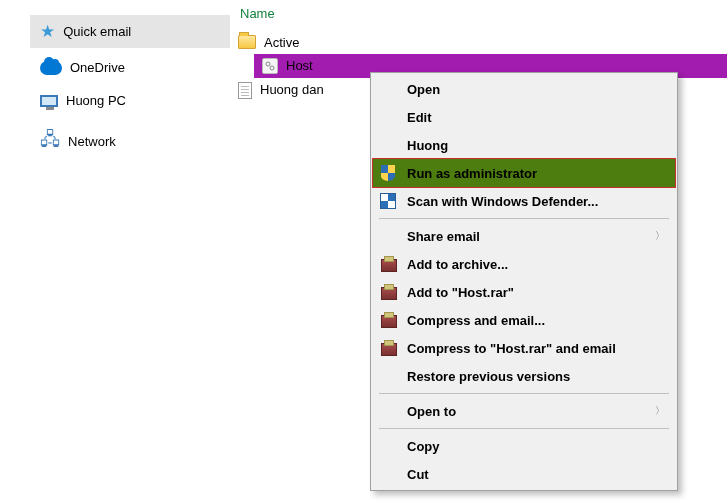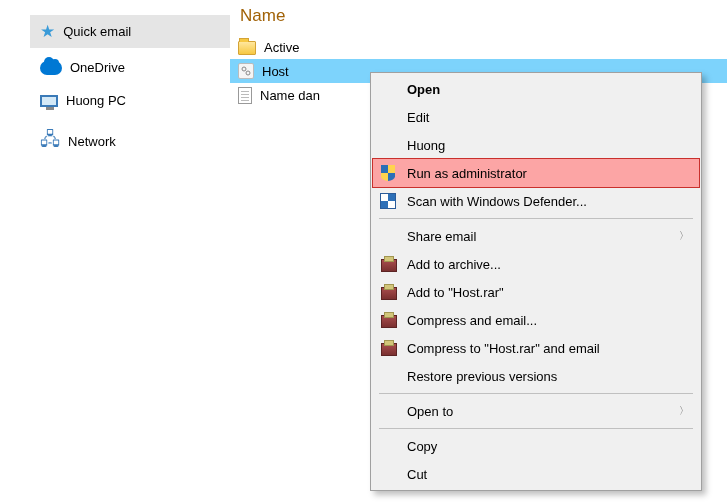--- a/index.html
+++ b/index.html
@@ -26,34 +26,34 @@
       gap: 8px;
     }
     .nav-item.selected {
       background: #e5e5e5;
     }
     .main {
       flex: 1;
       padding-top: 4px;
     }
     .column-header {
-      color: #a16207;
-      font-size: 17px;
+      color: #15803d;
+      font-size: 13px;
       padding: 2px 0 10px 10px;
     }
     .file-list { }
     .file-item {
       display: flex;
-      align-items: center;
       padding: 4px 8px;
       gap: 8px;
       cursor: pointer;
     }
     .file-item.selected {
-      background: #7dd3fc;
+      background: #a21caf;
+      margin-left: 24px;
     }
     .folder-ico {
       width: 18px; height: 14px;
       background: linear-gradient(#ffe79e, #f6c843);
       border: 1px solid #d4a335;
       border-radius: 1px;
       position: relative;
     }
     .folder-ico::before {
       content: '';
@@ -82,45 +82,45 @@
       content: '';
       position: absolute;
       top: 3px; left: 2px; right: 2px;
       height: 1px; background: #bbb;
       box-shadow: 0 3px 0 #bbb, 0 6px 0 #bbb, 0 9px 0 #bbb;
     }
     
     .context-menu {
       position: absolute;
       left: 370px; top: 72px;
-      width: 332px;
+      width: 308px;
       background: #f0f0f0;
       border: 1px solid #a0a0a0;
       box-shadow: 4px 4px 6px rgba(0,0,0,0.25);
       padding: 2px;
       z-index: 10;
     }
     .menu-item {
       display: flex;
       align-items: center;
       padding: 5px 10px 5px 6px;
       cursor: pointer;
       gap: 10px;
     }
     .menu-item.highlight {
-      background: #fca5a5;
+      background: #4d7c0f;
       outline: 1px solid #c9302c;
       align-items: center;
     }
     .menu-item .ico {
       width: 18px; height: 18px;
       display: flex; align-items:center; justify-content:center;
       flex-shrink: 0;
     }
-    .menu-item .label { flex: 1; }
+    .menu-item .label { flex: 1; font-weight: bold; }
     .menu-item .arrow {
       font-size: 10px;
       color: #555;
     }
     .menu-item.bold .label { font-weight: 600; }
     .sep {
       height: 1px;
       background: #c0c0c0;
       margin: 3px 6px;
     }
@@ -216,21 +216,21 @@
         <span class="bat-ico">
           <svg viewBox="0 0 10 10">
               <circle cx="3" cy="3" r="2" fill="none" stroke="#888" stroke-width="1"></circle>
               <circle cx="7" cy="7" r="2" fill="none" stroke="#888" stroke-width="1"></circle>
             </svg>
         </span>
         <span>Host</span>
       </div>
       <div class="file-item">
         <span class="txt-ico"></span>
-        <span>Name dan</span>
+        <span>Huong dan</span>
       </div>
     </div>
   </div>
 </div>
 
 <div class="context-menu">
   <div class="menu-item bold">
     <span class="ico"></span>
     <span class="label">Open</span>
   </div>

